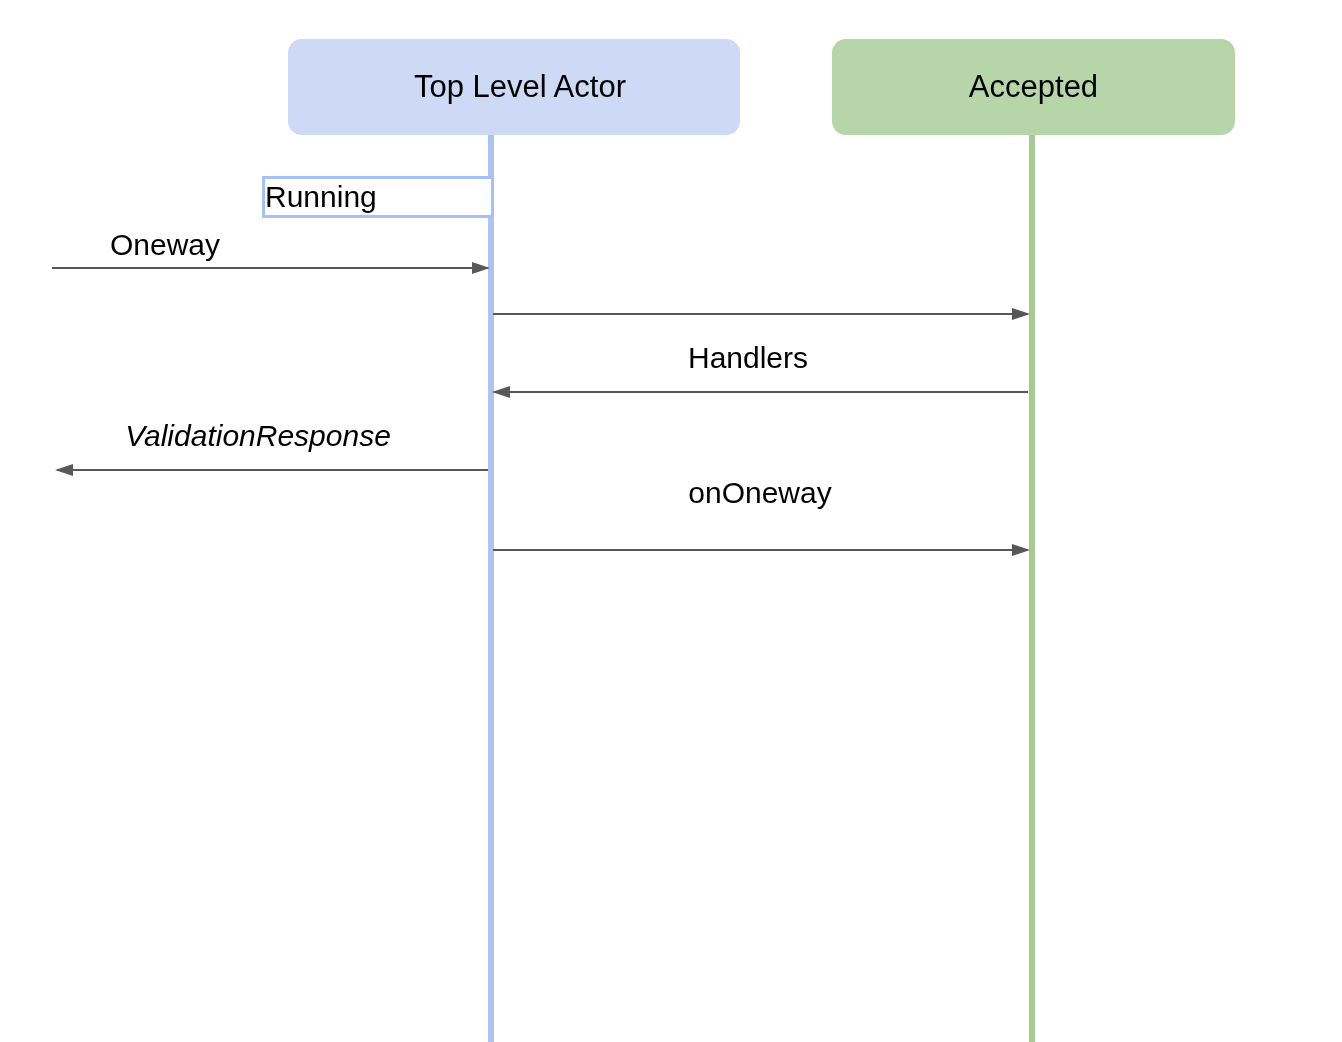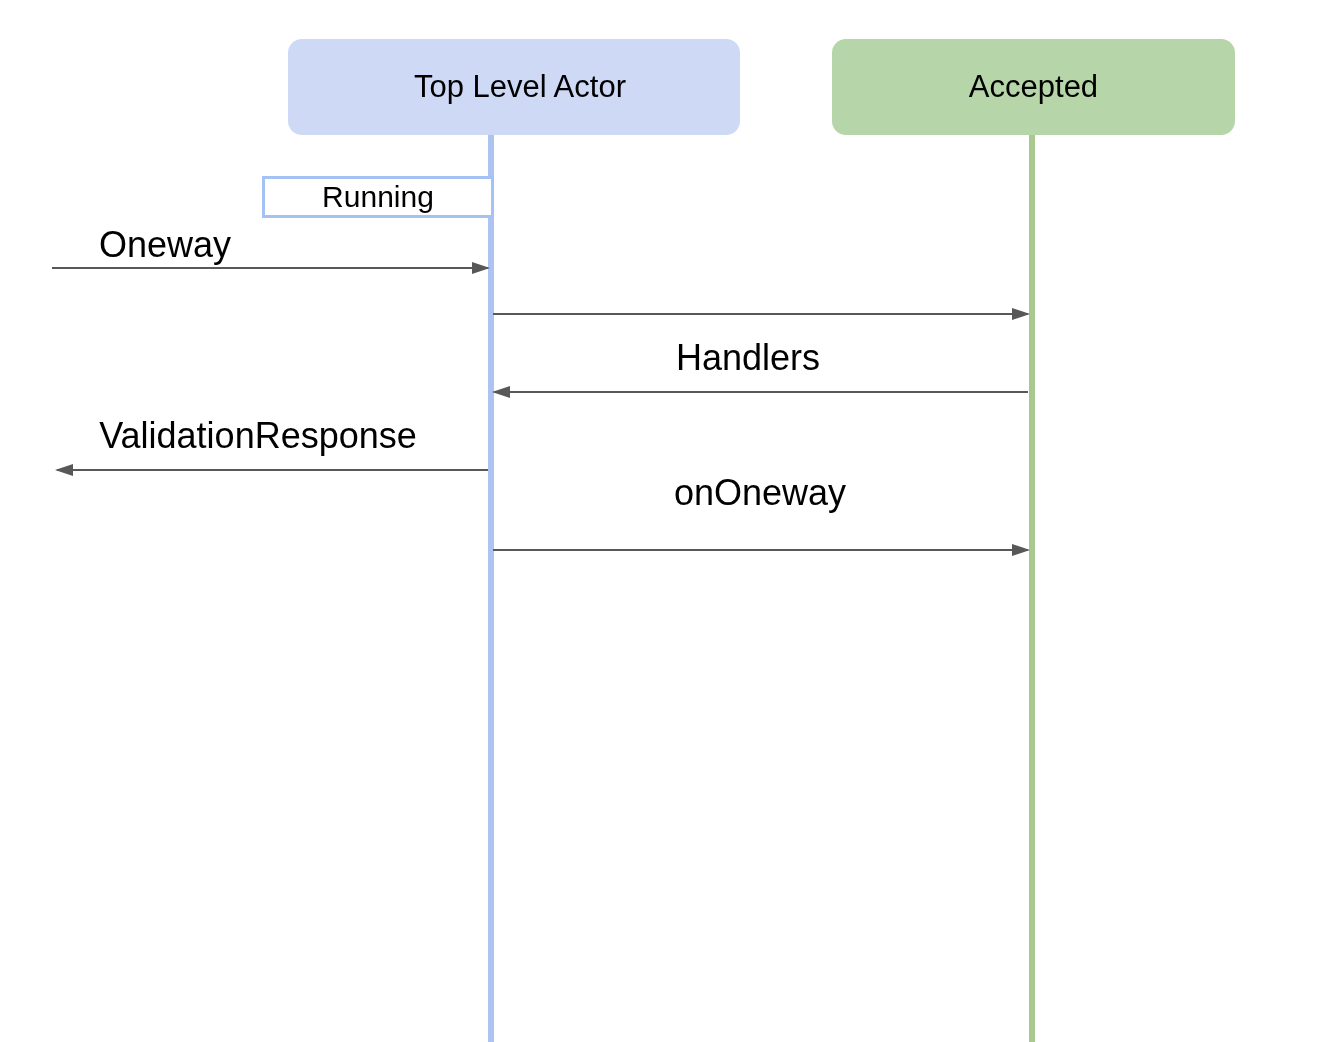--- a/index.html
+++ b/index.html
@@ -40,21 +40,20 @@
   .activation-box {
     position: absolute;
     left: 262px;
     top: 176px;
     width: 226px;
     height: 36px;
     background: #ffffff;
     border: 3px solid var(--activation_border, #a4c2f4);
     display: flex;
     align-items: center;
-    justify-content: center;
     font-size: 30px;
     color: var(--text, #000000);
     z-index: 2;
   }
   .msg-line {
     position: absolute;
     height: 2px;
     background: var(--arrow, #585858);
     z-index: 3;
   }
@@ -64,21 +63,21 @@
     height: 0;
     border-top: 6px solid transparent;
     border-bottom: 6px solid transparent;
     z-index: 3;
   }
   .head-right { border-left: 18px solid var(--arrow, #585858); }
   .head-left  { border-right: 18px solid var(--arrow, #585858); }
   .msg-label {
     position: absolute;
     transform: translateX(-50%);
-    font-size: 36px;
+    font-size: 30px;
     line-height: 34px;
     white-space: nowrap;
     color: var(--text, #000000);
     z-index: 3;
   }
 </style>
 </head>
 <body>
 
 <div class="canvas">
@@ -101,21 +100,21 @@
   <div class="msg-line" style="left:52px; top:267px; width:436px;"></div>
   <div class="msg-head head-right" style="left:472px; top:262px;"></div>
 
   <div class="msg-line" style="left:493px; top:313px; width:535px;"></div>
   <div class="msg-head head-right" style="left:1012px; top:308px;"></div>
 
   <div class="msg-label" style="left:748px; top:341px;">Handlers</div>
   <div class="msg-line" style="left:494px; top:391px; width:534px;"></div>
   <div class="msg-head head-left" style="left:492px; top:386px;"></div>
 
-  <div class="msg-label" style="left:258px; top:419px;">ValidationResponse</div>
+  <div class="msg-label" style="left:258px; top:419px;font-style:italic;">ValidationResponse</div>
   <div class="msg-line" style="left:57px; top:469px; width:431px;"></div>
   <div class="msg-head head-left" style="left:55px; top:464px;"></div>
 
   <div class="msg-label" style="left:760px; top:476px;">onOneway</div>
   <div class="msg-line" style="left:493px; top:549px; width:535px;"></div>
   <div class="msg-head head-right" style="left:1012px; top:544px;"></div>
 
 </div>
 
 </body></html>

